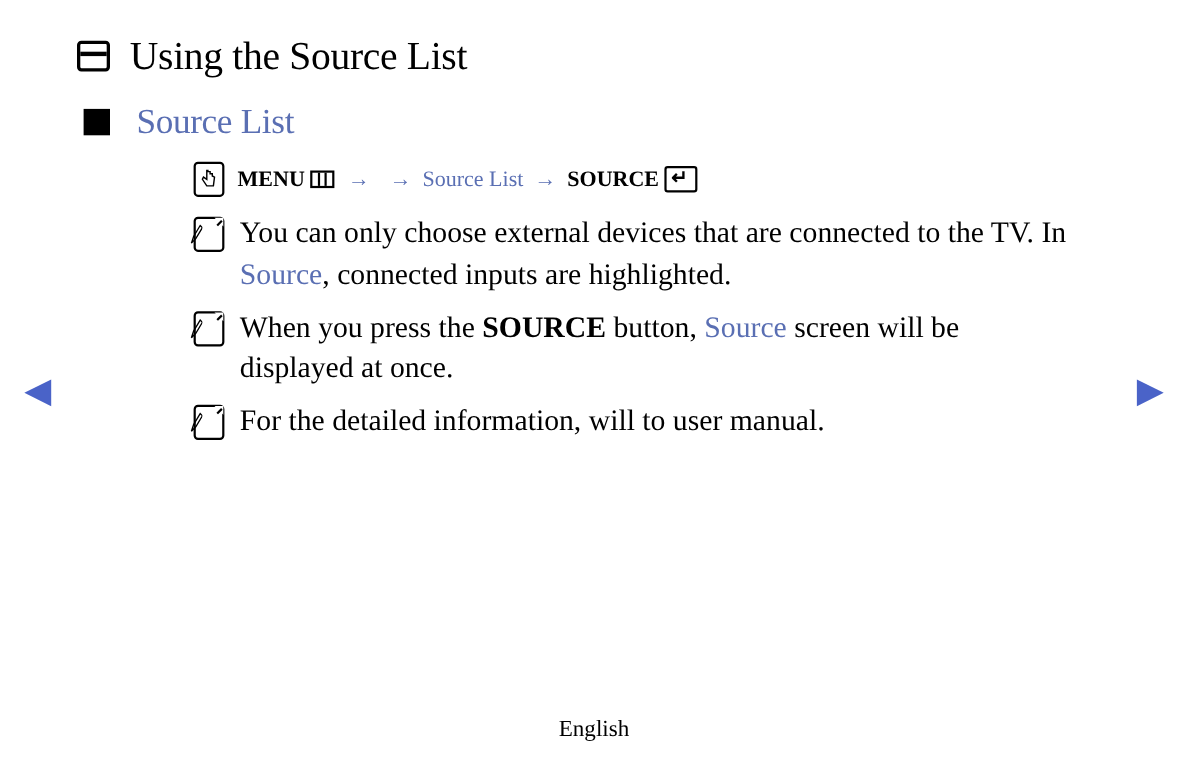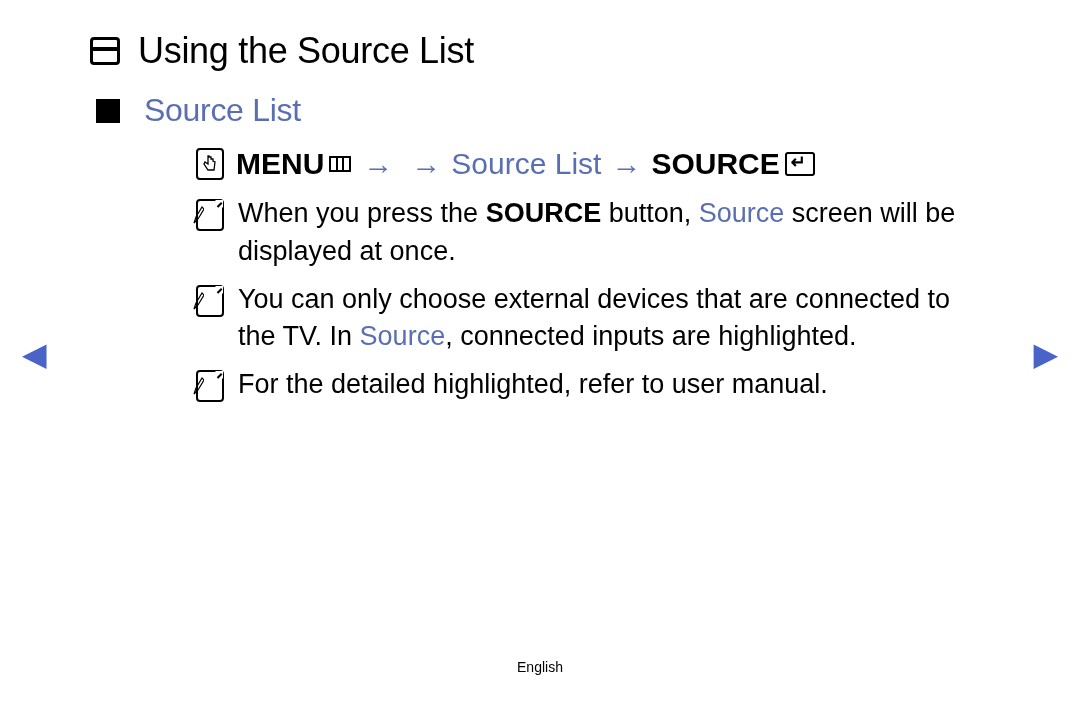--- a/index.html
+++ b/index.html
@@ -9,23 +9,24 @@
     }
     body {
       font-family: Arial, Helvetica, sans-serif;
       background: #ffffff;
       width: 1080px;
       height: 705px;
       position: relative;
       overflow: hidden;
     }
     .page {
-      padding: 30px 70px 30px 90px;
+      padding: 30px 70px 30px 70px;
       position: relative;
       height: 100%;
+      font-family: Liberation Serif, serif;
     }
     .heading-row {
       display: flex;
       align-items: center;
       gap: 18px;
       margin-bottom: 20px;
     }
     .h1-icon {
       width: 30px;
       height: 28px;
@@ -69,21 +70,21 @@
       letter-spacing: -0.3px;
     }
     .content-block {
       margin-left: 106px;
       margin-right: 30px;
     }
     .nav-path {
       display: flex;
       align-items: center;
       flex-wrap: wrap;
-      font-size: 30px;
+      font-size: 20px;
       margin-bottom: 14px;
       gap: 2px;
       color: #000;
     }
     .nav-path .bold {
       font-weight: bold;
     }
     .nav-path .blue {
       color: #5a6fb3;
     }
@@ -196,21 +197,21 @@
       user-select: none;
     }
     .nav-left { left: 22px; }
     .nav-right { right: 22px; }
     .footer {
       position: absolute;
       bottom: 30px;
       left: 0;
       right: 0;
       text-align: center;
-      font-size: 14px;
+      font-size: 21px;
       color: #000;
     }
     .hand-svg {
       width: 16px;
       height: 20px;
     }
     .pencil-svg {
       width: 12px;
       height: 20px;
     }
@@ -246,43 +247,43 @@
       <span class="enter-glyph"></span>
     </div>
 
     <div class="note-item">
       <div class="note-icon">
         <svg class="pencil-svg" viewBox="0 0 12 20">
             <path d="M2 18 L4 12 L10 2 L12 4 L6 14 Z" fill="none" stroke="#000" stroke-width="1.2"></path>
           </svg>
       </div>
       <div class="note-text">
-        <span>When you press the </span><span class="bold">SOURCE</span><span> button, </span><span class="blue">Source</span><span> screen will be displayed at once.</span>
+        <span>You can only choose external devices that are connected to the TV. In </span><span class="blue">Source</span><span>, connected inputs are highlighted.</span>
       </div>
     </div>
 
     <div class="note-item">
       <div class="note-icon">
         <svg class="pencil-svg" viewBox="0 0 12 20">
             <path d="M2 18 L4 12 L10 2 L12 4 L6 14 Z" fill="none" stroke="#000" stroke-width="1.2"></path>
           </svg>
       </div>
       <div class="note-text">
-        <span>You can only choose external devices that are connected to the TV. In </span><span class="blue">Source</span><span>, connected inputs are highlighted.</span>
+        <span>When you press the </span><span class="bold">SOURCE</span><span> button, </span><span class="blue">Source</span><span> screen will be displayed at once.</span>
       </div>
     </div>
 
     <div class="note-item">
       <div class="note-icon">
         <svg class="pencil-svg" viewBox="0 0 12 20">
             <path d="M2 18 L4 12 L10 2 L12 4 L6 14 Z" fill="none" stroke="#000" stroke-width="1.2"></path>
           </svg>
       </div>
       <div class="note-text">
-        <span>For the detailed highlighted, refer to user manual.</span>
+        <span>For the detailed information, will to user manual.</span>
       </div>
     </div>
   </div>
 
   <div class="nav-arrow nav-left">◀</div>
   <div class="nav-arrow nav-right">▶</div>
 
   <div class="footer">English</div>
 </div>
 

